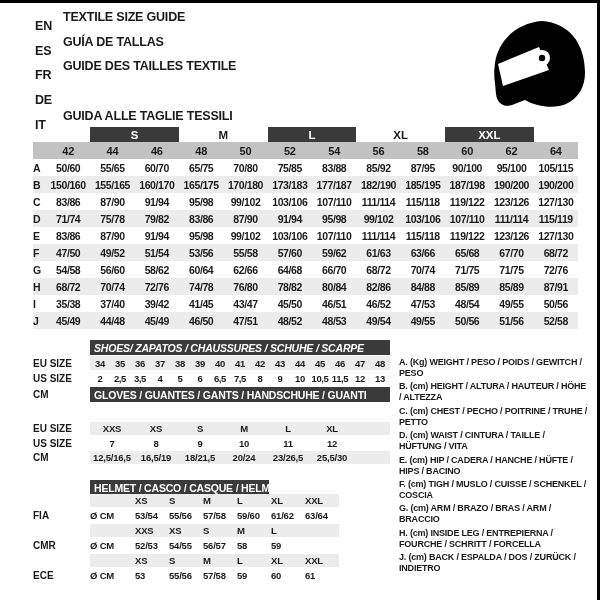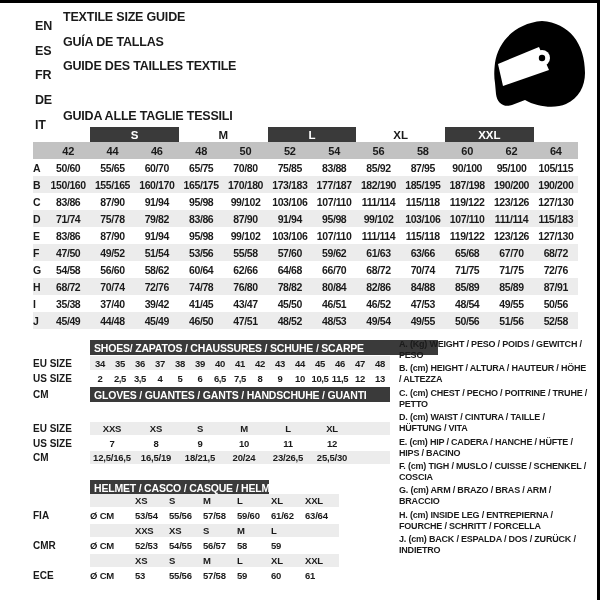--- a/index.html
+++ b/index.html
@@ -41,36 +41,36 @@
   .rowlab { justify-content: flex-start; letter-spacing: 0; }
 
   
   .band {
     position: absolute; height: 15px;
     background: #3a3a3a; color: #fff;
     font-size: 10.5px; letter-spacing: -0.2px;
     display: flex; align-items: center;
     padding-left: 4px; white-space: nowrap;
   }
-  .band-shoes  { left: 90px; top: 337px; width: 348px; }
+  .band-shoes  { left: 90px; top: 337px; width: 300px; font-style: italic; }
   .band-gloves { left: 90px; top: 384px; width: 300px; }
   .band-helmet { left: 90px; top: 477px; width: 179px; }
 
   
   .subgrid { position: absolute; left: 33px; display: grid; }
   .shoes-grid  { top: 353px; grid-template-columns: 57px repeat(15, 20px); grid-auto-rows: 14px; row-gap: 1.5px; font-size: 9.5px; letter-spacing: -0.4px; }
   .gloves-grid { top: 419px; grid-template-columns: 57px repeat(6, 44px) 36px; grid-auto-rows: 13px; row-gap: 1.5px; font-size: 9.5px; letter-spacing: -0.2px; }
   .helmet-grid { top: 491px; grid-template-columns: 57px 45px repeat(6, 34px); grid-auto-rows: 13px; row-gap: 2px; font-size: 9.5px; letter-spacing: -0.2px; }
   .c { display: flex; align-items: center; justify-content: center; white-space: nowrap; }
   .l { display: flex; align-items: center; justify-content: flex-start; white-space: nowrap; }
   .side-label { font-size: 10px; letter-spacing: 0; }
   .shade { background: #ececec; }
 
   
-  .legend { position: absolute; left: 399px; top: 336px; width: 190px; font-size: 9px; line-height: 11px; letter-spacing: -0.2px; }
+  .legend { position: absolute; left: 399px; top: 354px; width: 190px; font-size: 9px; line-height: 11px; letter-spacing: -0.2px; }
   .legend-item { margin-bottom: 2.4px; }
 </style>
 </head>
 <body>
 
 <div class="page">
 
   <div class="langs">
       <div class="lang-row">
         <div class="lang-code">EN</div>
@@ -167,21 +167,21 @@
       <div class="cell stripe">75/78</div>
       <div class="cell stripe">79/82</div>
       <div class="cell stripe">83/86</div>
       <div class="cell stripe">87/90</div>
       <div class="cell stripe">91/94</div>
       <div class="cell stripe">95/98</div>
       <div class="cell stripe">99/102</div>
       <div class="cell stripe">103/106</div>
       <div class="cell stripe">107/110</div>
       <div class="cell stripe">111/114</div>
-      <div class="cell stripe">115/183</div>
+      <div class="cell stripe">115/119</div>
       <div class="cell rowlab">E</div>
       <div class="cell">83/86</div>
       <div class="cell">87/90</div>
       <div class="cell">91/94</div>
       <div class="cell">95/98</div>
       <div class="cell">99/102</div>
       <div class="cell">103/106</div>
       <div class="cell">107/110</div>
       <div class="cell">111/114</div>
       <div class="cell">115/118</div>

